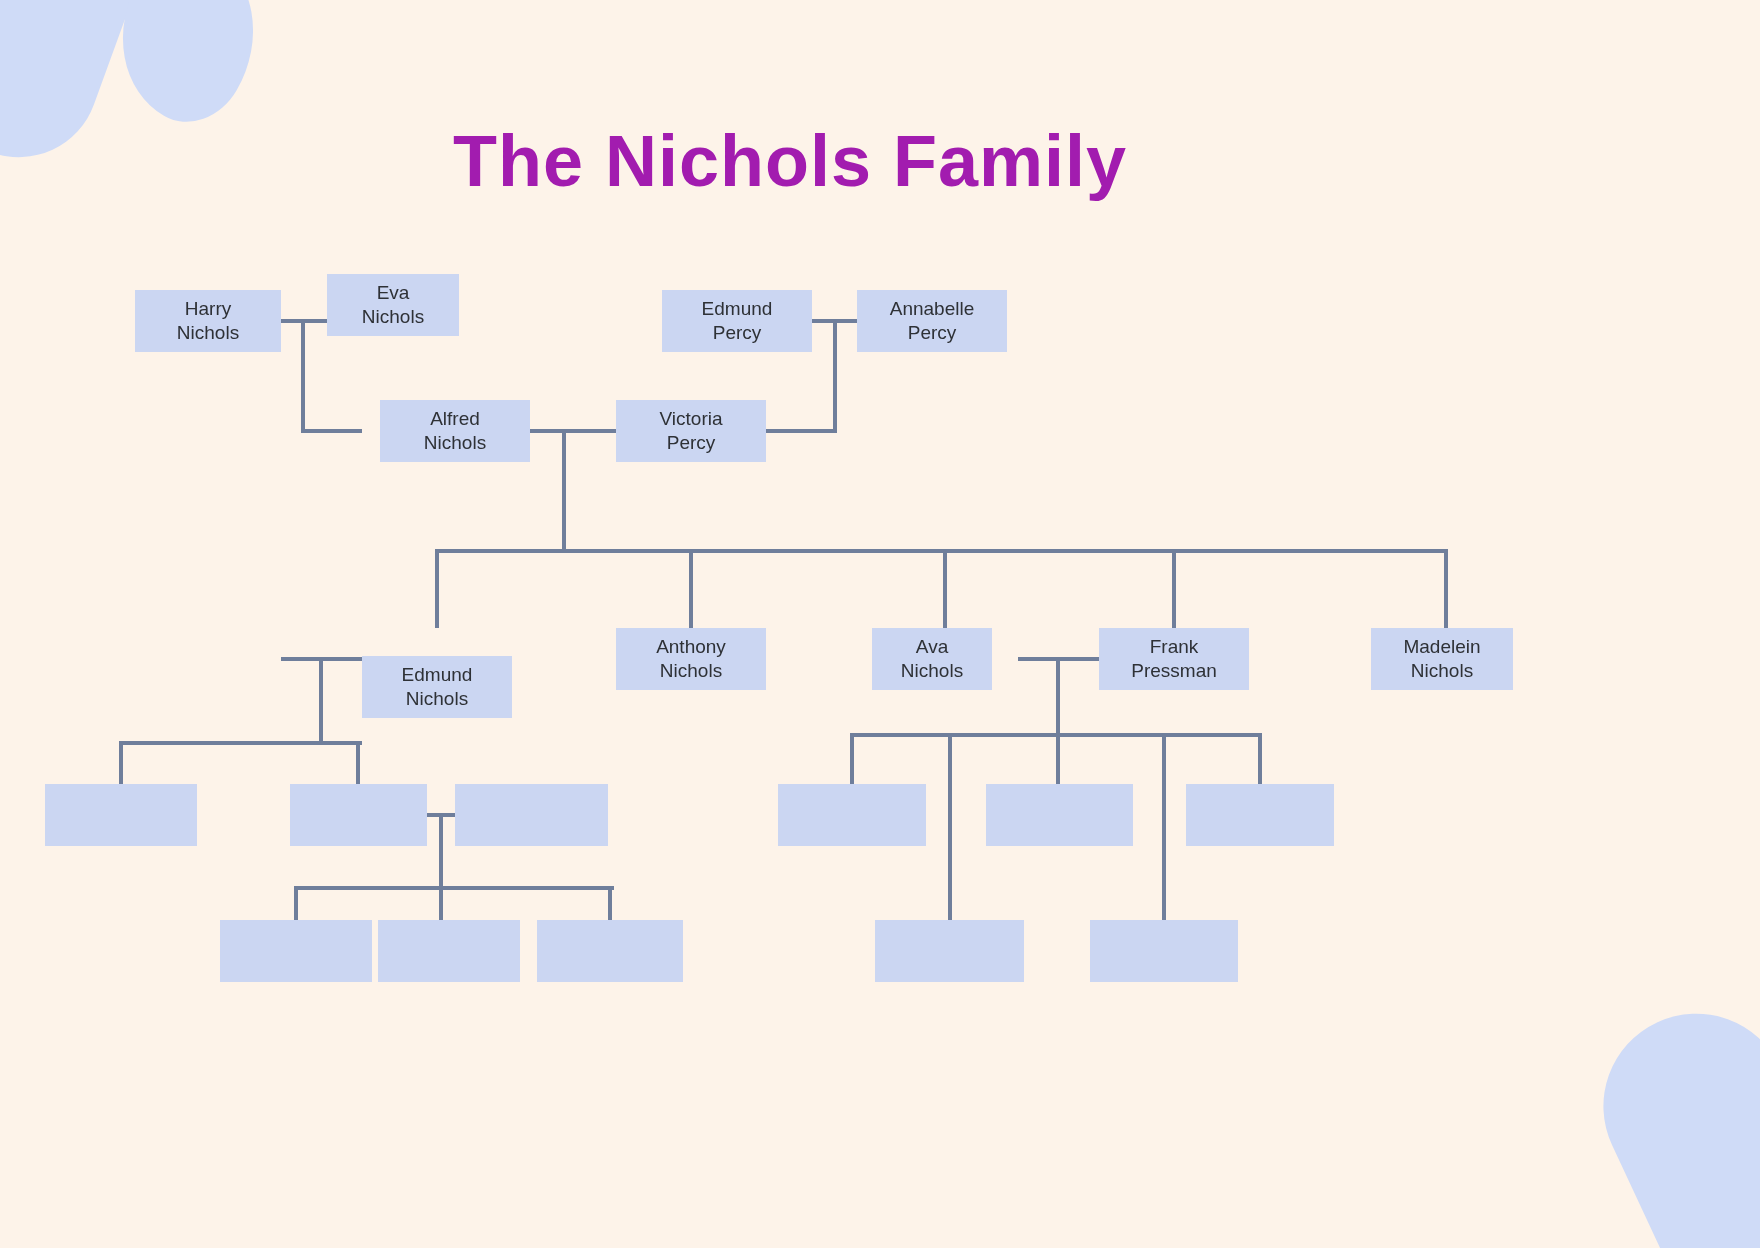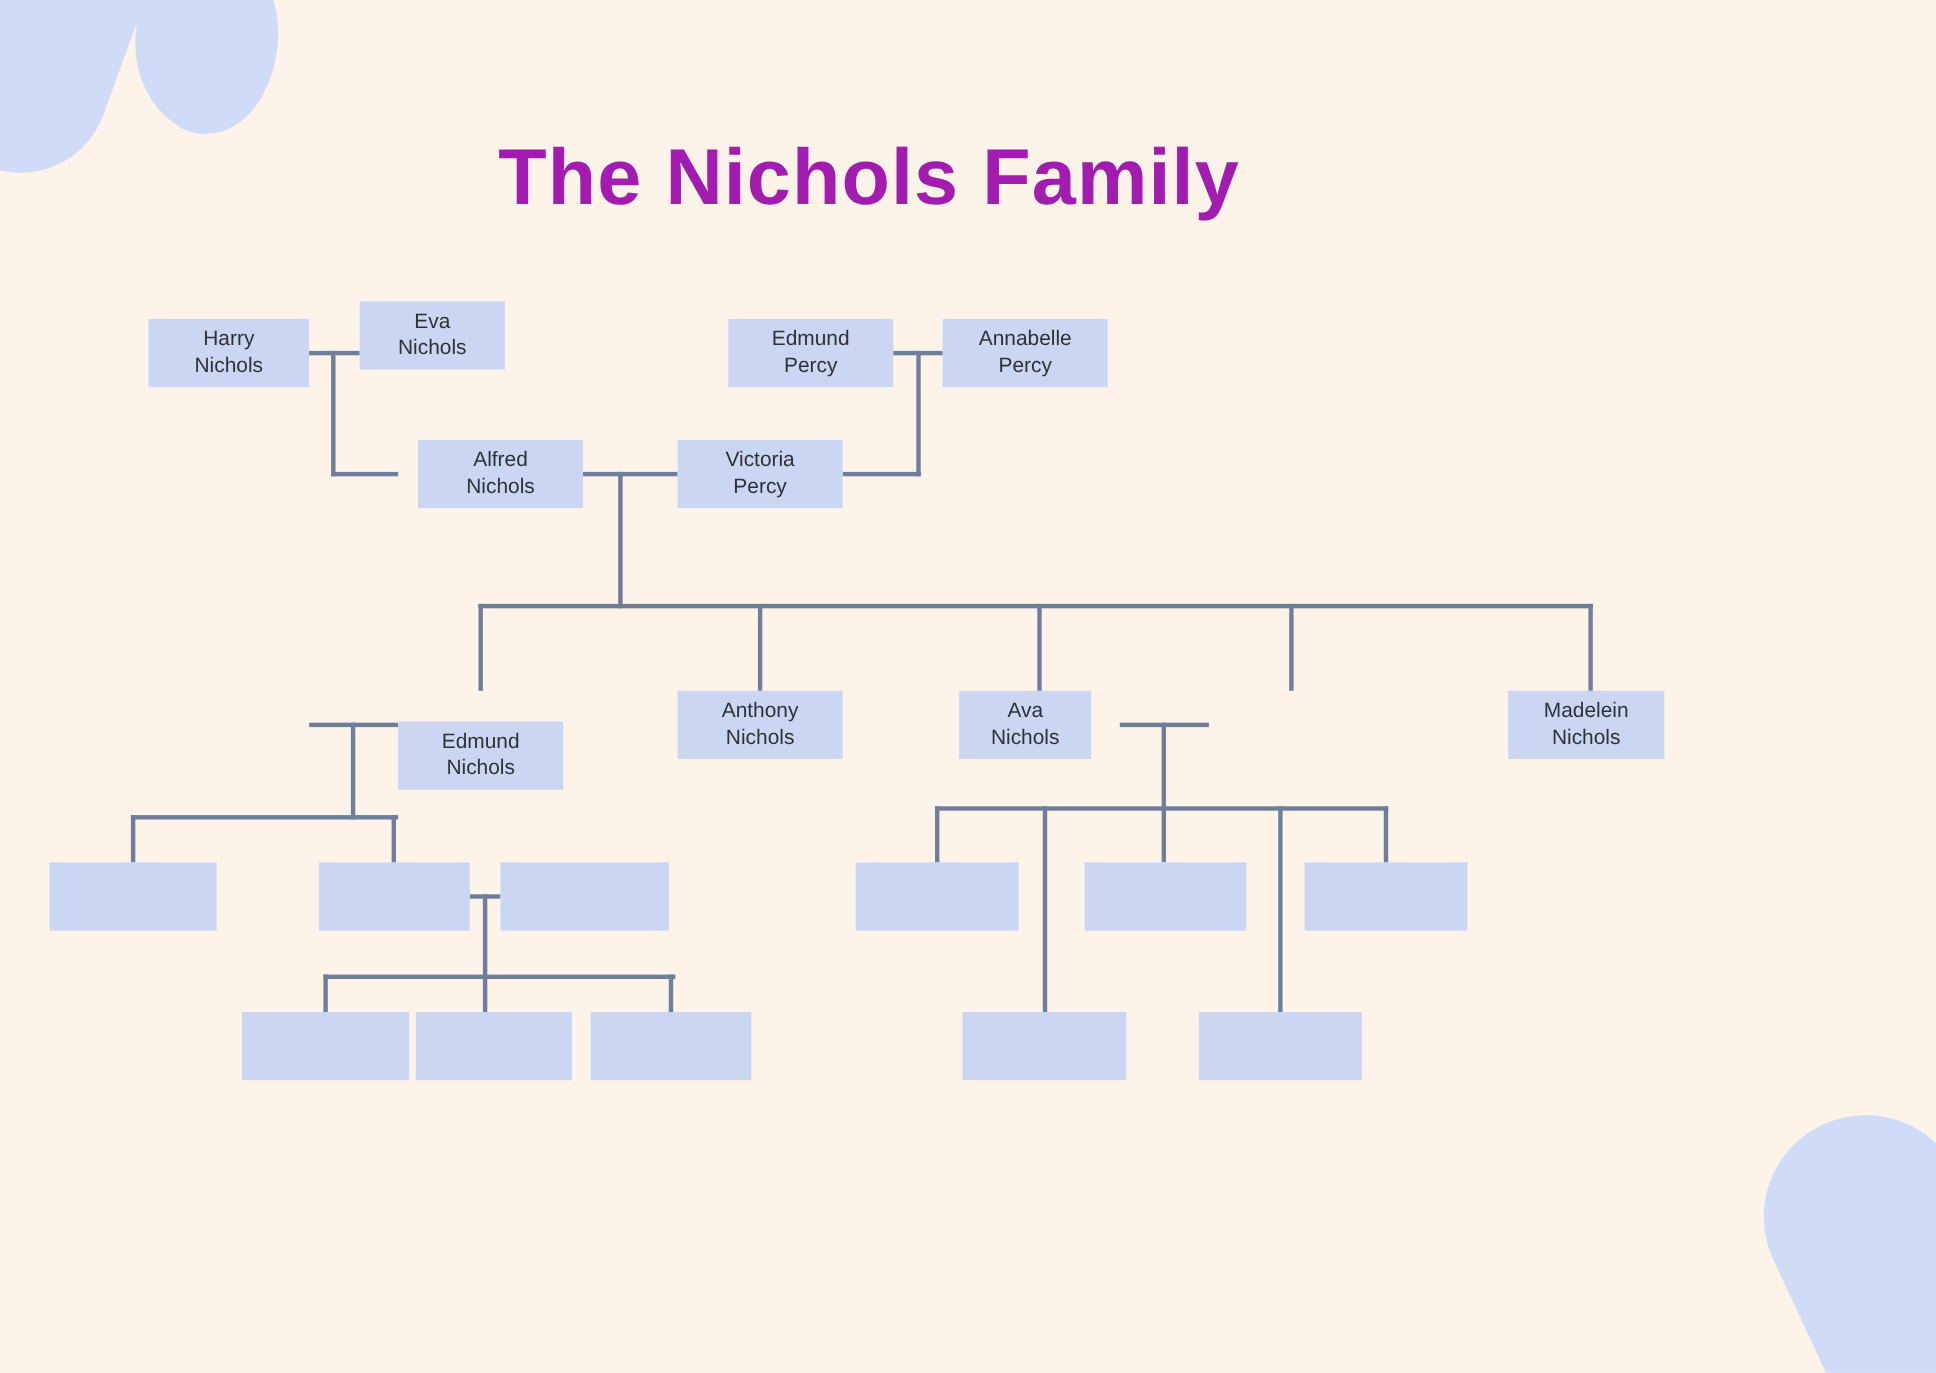--- a/index.html
+++ b/index.html
@@ -120,20 +120,24 @@
     <div class="nm">Nichols</div>
   </div>
   <div class="pbox" style="left:616px;top:628px;width:150px">
     <div class="nm">Anthony</div>
     <div class="nm">Nichols</div>
   </div>
   <div class="pbox" style="left:872px;top:628px;width:120px">
     <div class="nm">Ava</div>
     <div class="nm">Nichols</div>
   </div>
+  <div class="pbox" style="left:1099px;top:628px;width:150px">
+    <div class="nm">Frank</div>
+    <div class="nm">Pressman</div>
+  </div>
   <div class="pbox" style="left:1371px;top:628px;width:142px">
     <div class="nm">Madelein</div>
     <div class="nm">Nichols</div>
   </div>
 
   <div class="pbox" style="left:45px;top:784px;width:152px"></div>
   <div class="pbox" style="left:290px;top:784px;width:137px"></div>
   <div class="pbox" style="left:455px;top:784px;width:153px"></div>
 
   <div class="pbox" style="left:220px;top:920px;width:152px"></div>

